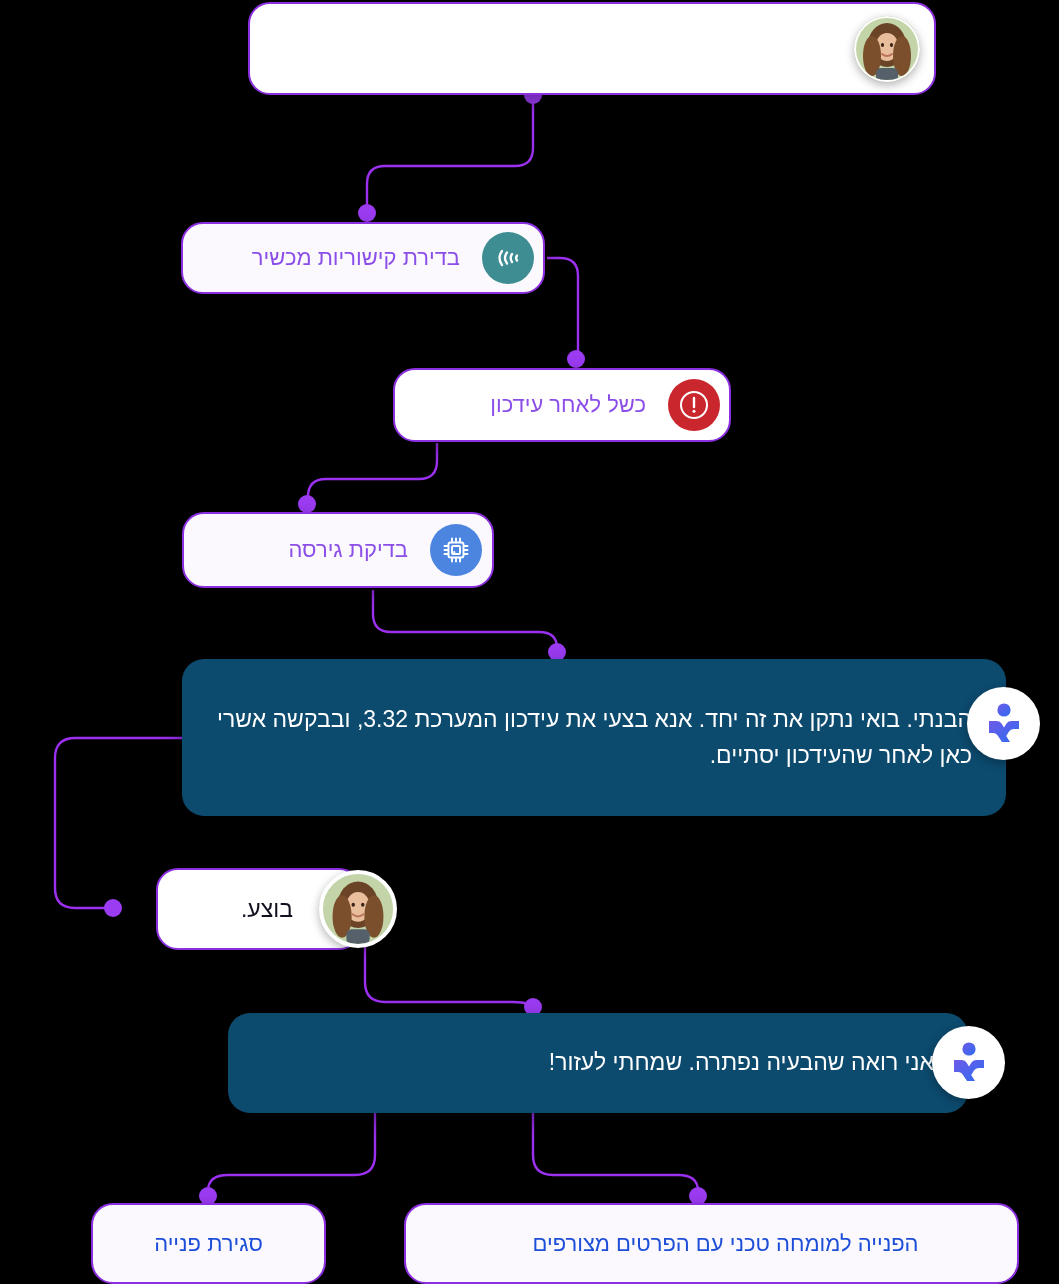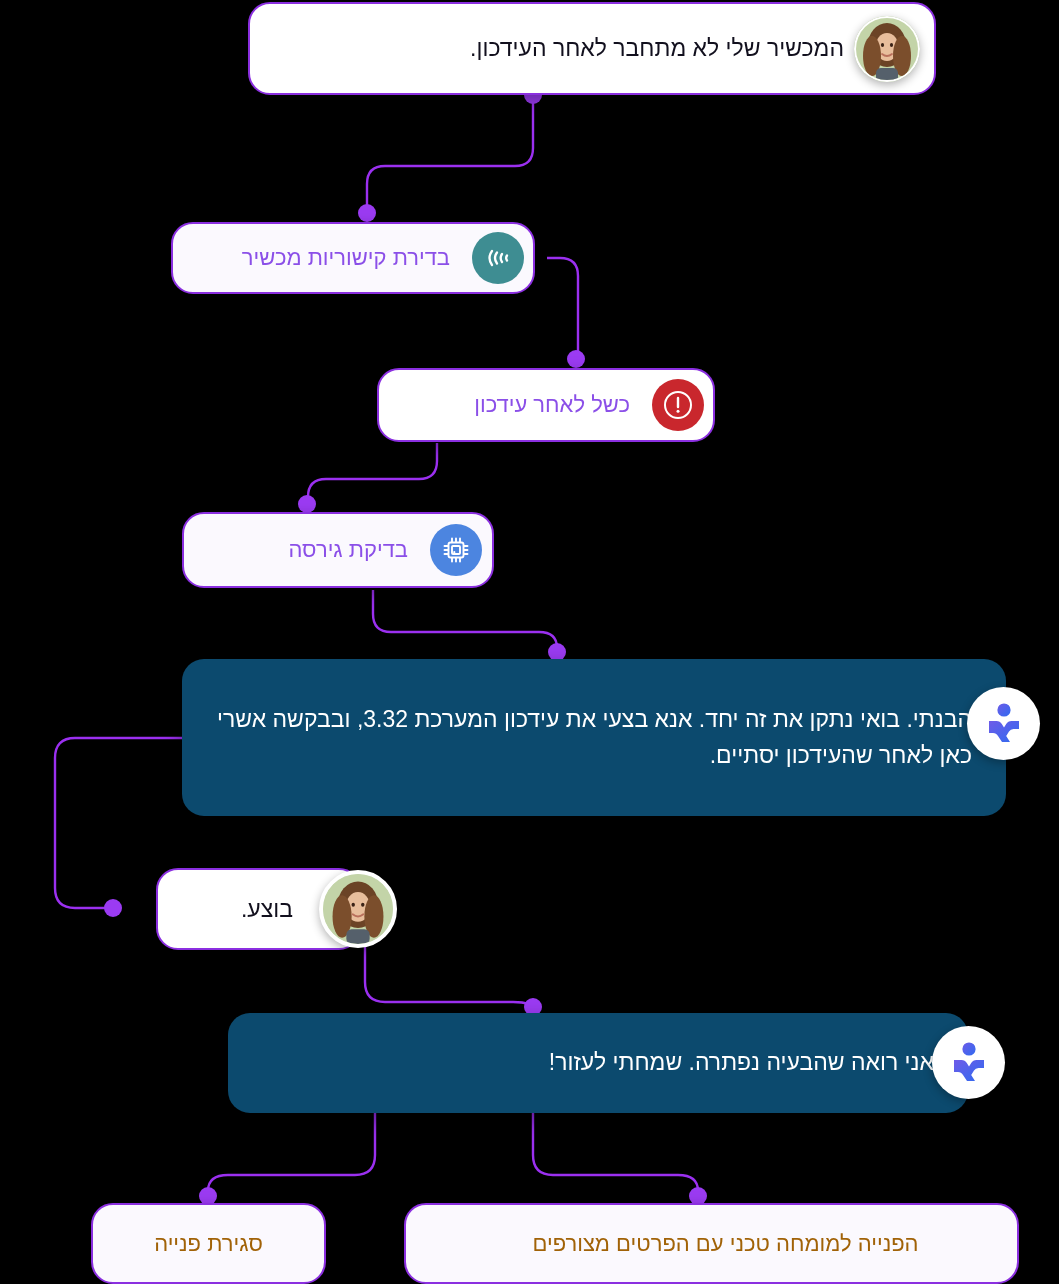--- a/index.html
+++ b/index.html
@@ -19,28 +19,28 @@
 
   
   .card {
     background: #FBF9FE;
     border: 2px solid #8B2FE0;
     border-radius: 22px;
     display: flex; align-items: center;
     direction: rtl;
     box-shadow: 0 6px 16px rgba(0,0,0,0.35);
   }
-  .card.plain { background: #FFFFFF; }
+  .card.plain { background: #FFFFFF; margin-left: 16px; }
   .card-text {
     color: #8B4FE8;
     font-size: 22px;
     white-space: nowrap;
     padding: 0 22px;
   }
-  .card-text.dark { color: #a16207; }
+  .card-text.dark { color: #1d4ed8; }
 
   .badge {
     width: 52px; height: 52px; border-radius: 50%;
     display: flex; align-items: center; justify-content: center;
     flex: 0 0 auto;
   }
   .badge svg { display:block; }
   .badge.teal { background: #3E8D92; }
   .badge.blue { background: #4C85E0; }
   .badge.red  { background: #C9272D; }
@@ -133,25 +133,24 @@
             <ellipse cx="33" cy="31" rx="11.5" ry="14" fill="#E8BE9C"></ellipse>
             <ellipse cx="18" cy="40" rx="9" ry="20" fill="#7B4E2C"></ellipse>
             <ellipse cx="48" cy="40" rx="9" ry="20" fill="#7B4E2C"></ellipse>
             <ellipse cx="28.5" cy="29" rx="1.6" ry="1.9" fill="#3A2317"></ellipse>
             <ellipse cx="37.5" cy="29" rx="1.6" ry="1.9" fill="#3A2317"></ellipse>
             <path d="M28 38 Q33 42 38 38" stroke="#B9705C" stroke-width="1.8" fill="none" stroke-linecap="round"></path>
             <rect x="22" y="52" width="22" height="14" rx="5" fill="#55606B"></rect>
           </g>
         </svg>
       </div>
-      <div class="msg" style="flex:1; text-align:right; padding-left:26px; padding-right:0;">המכשיר שלי לא מתחבר לאחר העידכון.</div>
-    </div>
-  </div>
-
-  <div class="node" style="left:171px; top:222px;">
+    </div>
+  </div>
+
+  <div class="node" style="left:181px; top:222px;">
     <div class="card" style="width:364px; height:72px; padding:0 9px;">
       <div class="badge teal">
         <svg width="30" height="30" viewBox="0 0 30 30" aria-hidden="true">
           <g stroke="#FFFFFF" stroke-width="2.3" fill="none" stroke-linecap="round">
             <path d="M9 8 Q4 15 9 22"></path>
             <path d="M14 9.5 Q10 15 14 20.5"></path>
             <path d="M19 11 Q16.3 15 19 19"></path>
             <path d="M24 12.5 Q22.3 15 24 17.5"></path>
           </g>
         </svg>

